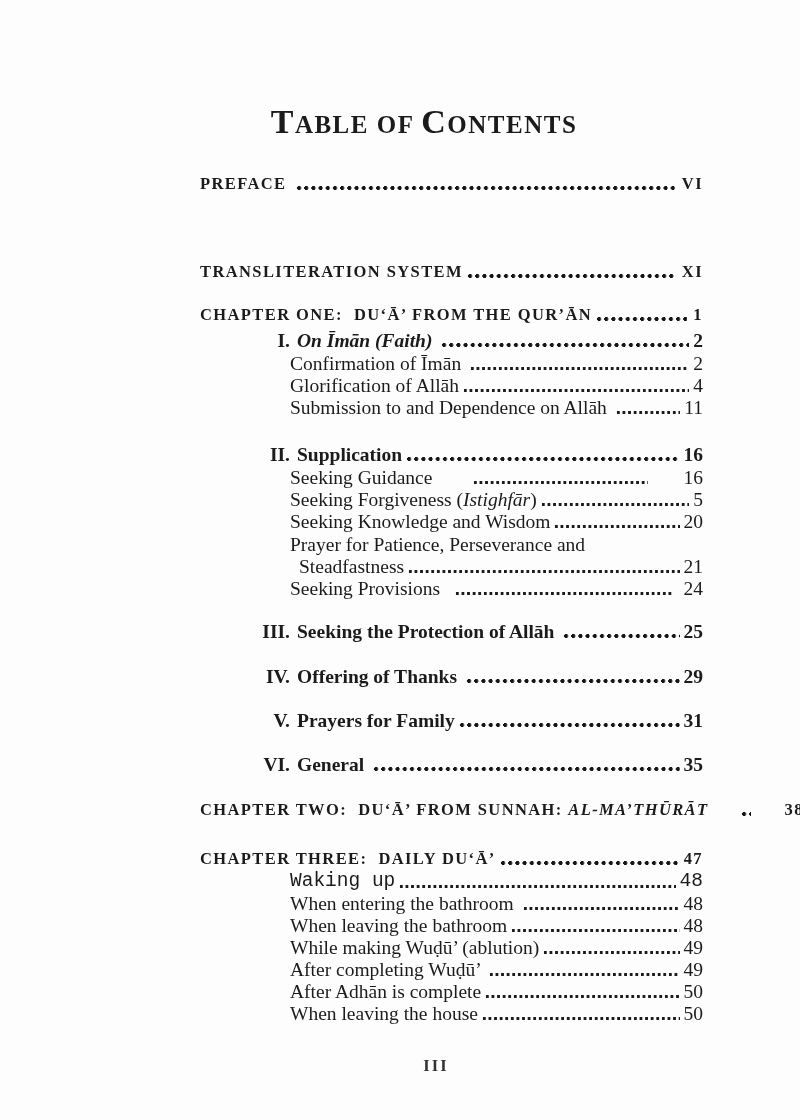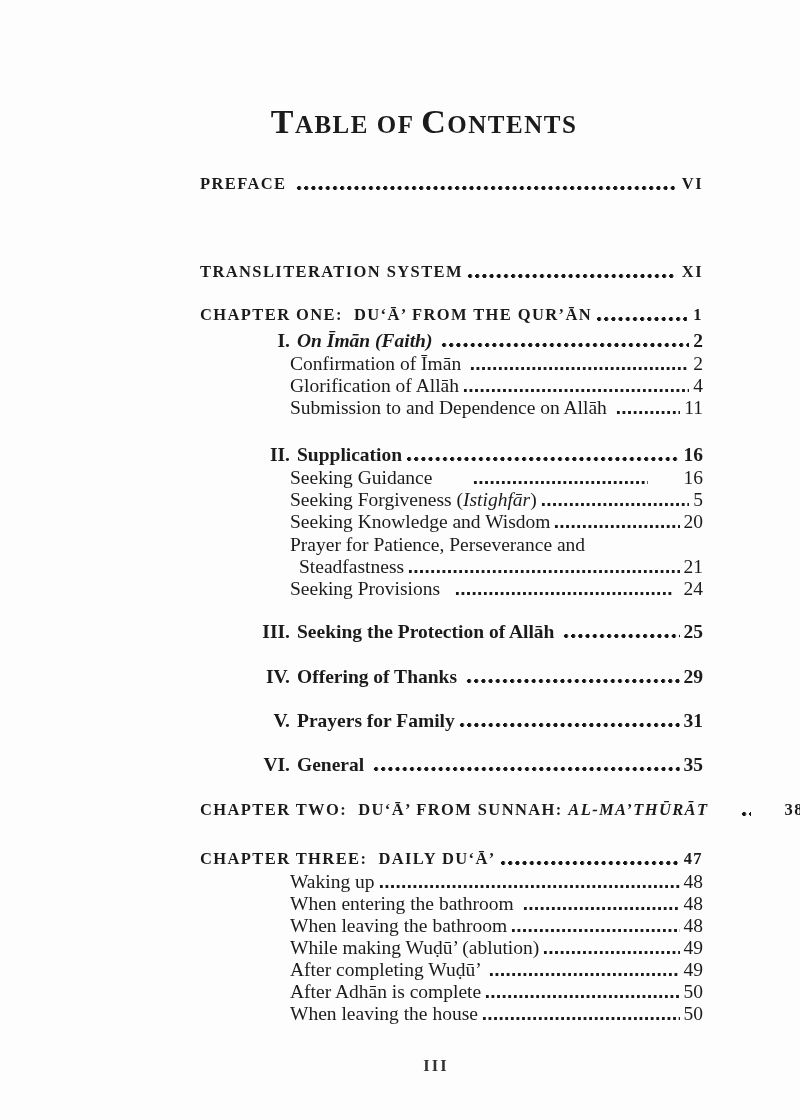--- a/index.html
+++ b/index.html
@@ -42,21 +42,21 @@
     background-image:radial-gradient(circle at 3px 3px,#151515 1.85px,rgba(0,0,0,0) 2.2px);
     background-size:7.2px 6px;
   }
   .top .dots{margin-right:6px;}
   
   .r0{top:172px;}  .r1{top:216px;}  .r2{top:260px;}  .r3{top:303px;}
   .r4{top:329px;}  .r5{top:352px;}  .r6{top:374px;}  .r7{top:396px;}
   .r8{top:443px;}  .r9{top:466px;gap:32px;}  .r10{top:488px;} .r11{top:510px;}
   .r12{top:533px;} .r13{top:555px;} .r14{top:577px;gap:6px;} .r15{top:620px;}
   .r16{top:665px;} .r17{top:709px;} .r18{top:753px;} .r19{top:798px;gap:28px;}
-  .r20{top:847px;} .r21{top:870px;} .r22{top:892px;} .r23{top:914px;}
+  .r20{top:847px;} .r21{top:870px;font-family:Liberation Mono, monospace;} .r22{top:892px;} .r23{top:914px;}
   .r24{top:936px;} .r25{top:958px;} .r26{top:980px;} .r27{top:1002px;}
   
   .folio{
     position:absolute;top:1056px;left:0;right:0;padding-left:72px;
     text-align:center;font-size:16.5px;font-weight:bold;letter-spacing:2px;
     color:#333333;
   }
 </style>
 </head>
 <body>

